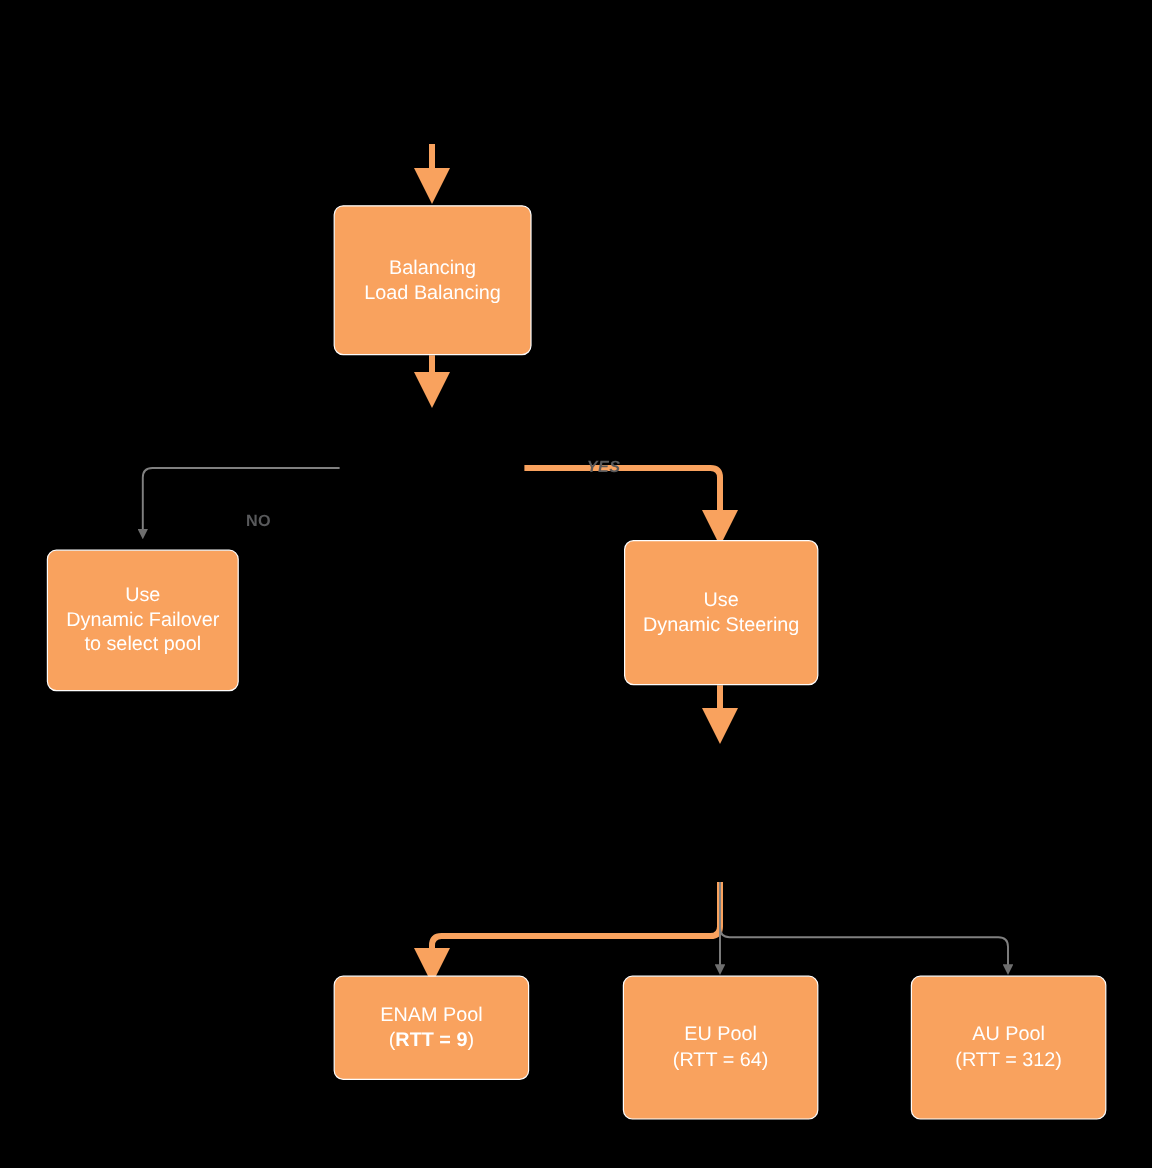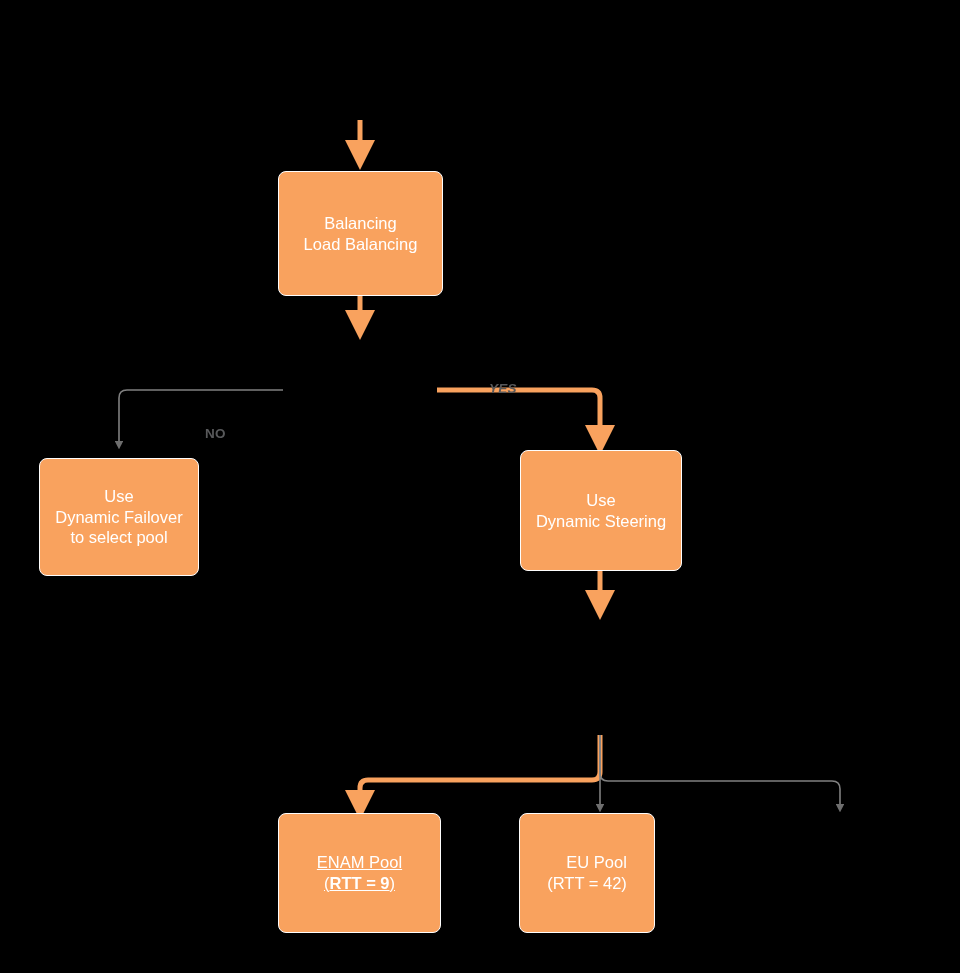--- a/index.html
+++ b/index.html
@@ -143,28 +143,34 @@
   </div>
 
   <div class="node box" style="left:520px; top:450px; width:162px; height:121px;">
     <div>
       <div>Use</div>
       <div>Dynamic Steering</div>
     </div>
   </div>
 
 
-  <div class="node box" style="left:278px; top:813px; width:163px; height:120px;text-decoration:underline;">
+  <div class="node box" style="left:278px; top:813px; width:163px; height:87px;">
     <div>
       <div>ENAM Pool</div>
       <div><span>(</span><span class="bold">RTT = 9</span><span>)</span></div>
     </div>
   </div>
 
-  <div class="node box" style="left:519px; top:813px; width:136px; height:120px;text-align:right;">
+  <div class="node box" style="left:519px; top:813px; width:163px; height:120px;">
     <div>
       <div>EU Pool</div>
-      <div>(RTT = 42)</div>
+      <div>(RTT = 64)</div>
     </div>
   </div>
 
+  <div class="node box" style="left:759px; top:813px; width:163px; height:120px;">
+    <div>
+      <div>AU Pool</div>
+      <div>(RTT = 312)</div>
+    </div>
+  </div>
 
 </div>
 
 </body></html>

